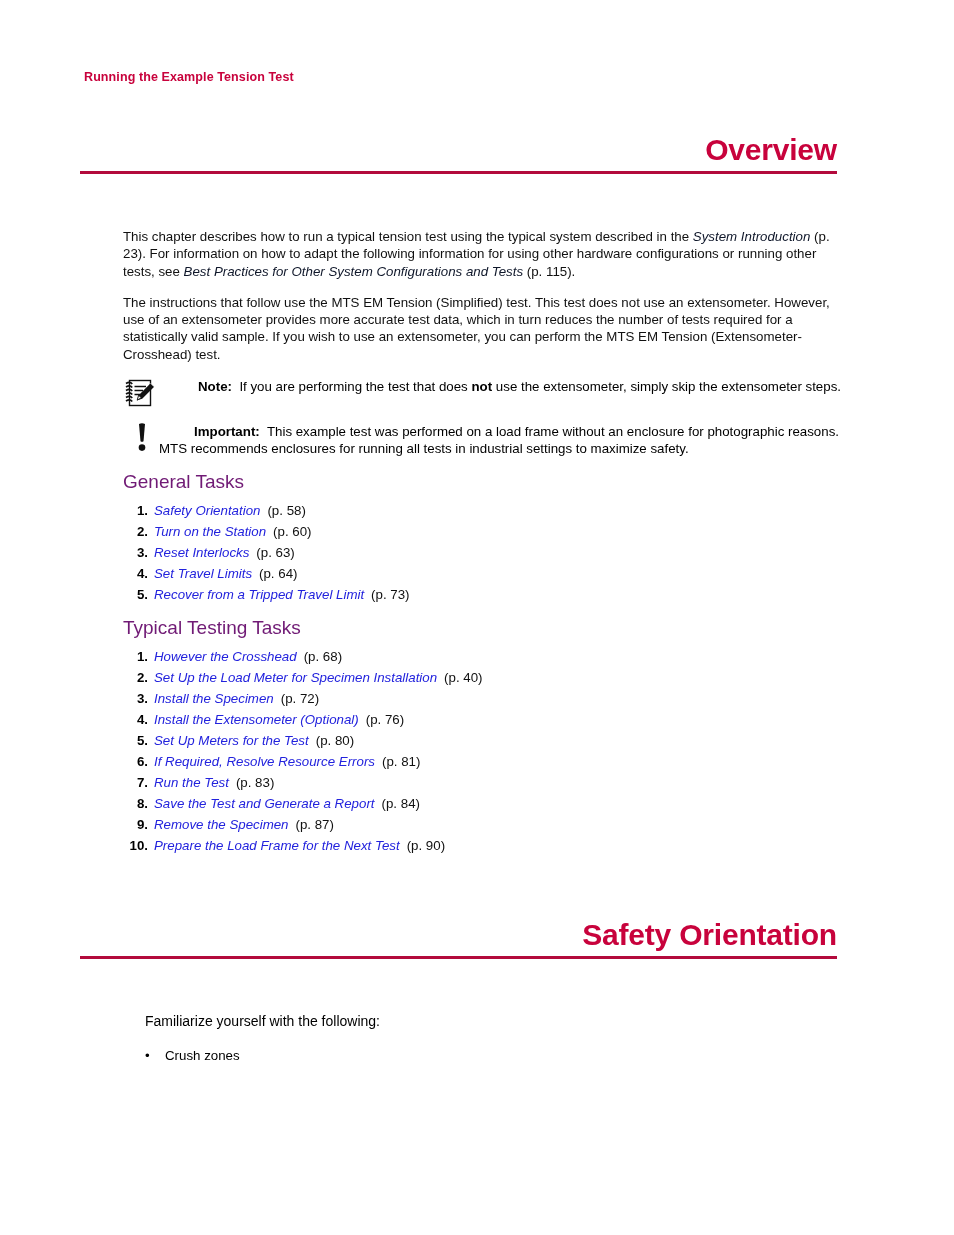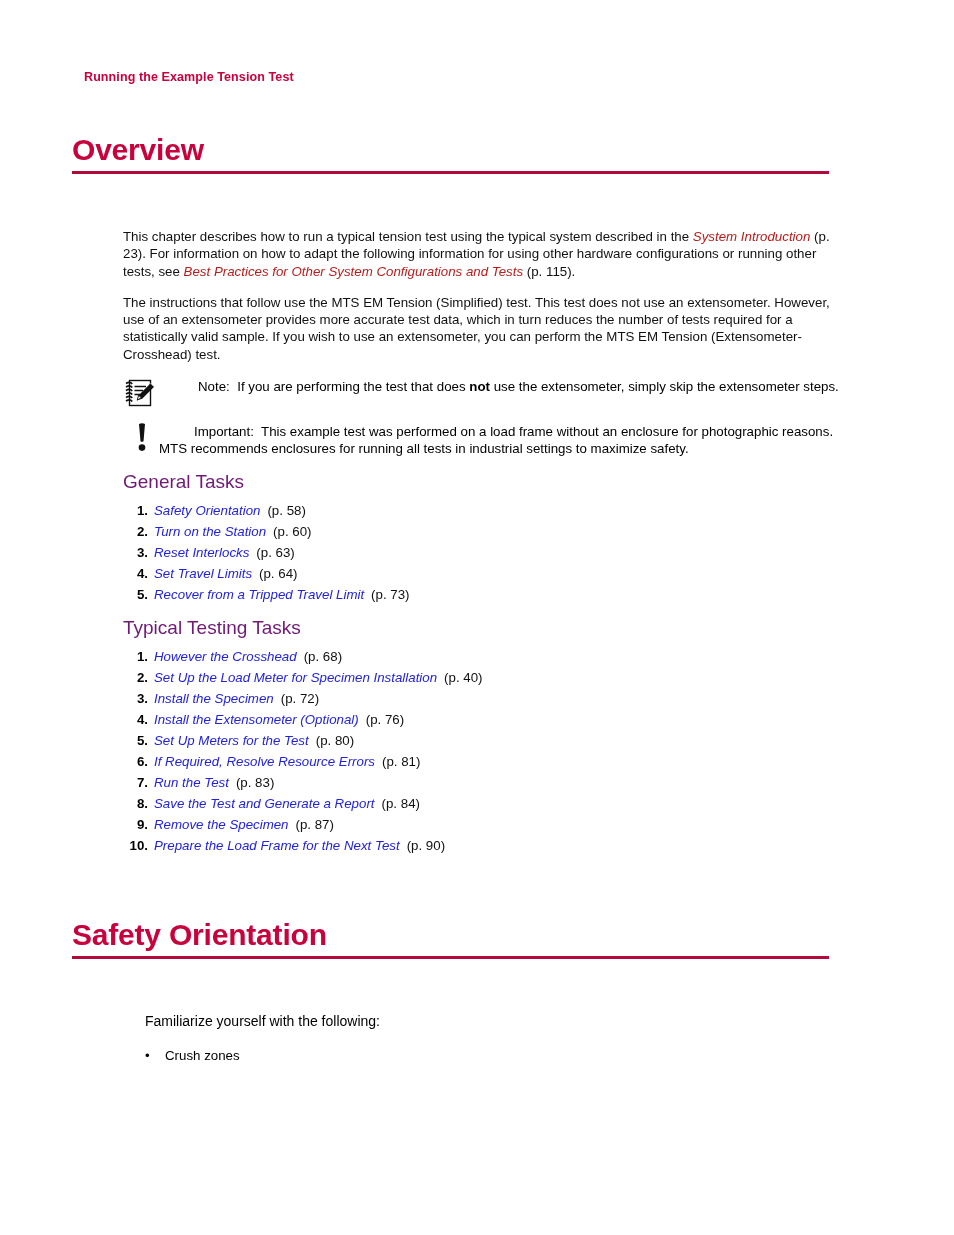--- a/index.html
+++ b/index.html
@@ -33,22 +33,23 @@
     top: 70px;
     font-size: 12.5px;
     font-weight: bold;
     color: #C8023C;
     letter-spacing: 0.1px;
   }
 
   
   .section-head {
     position: absolute;
-    left: 72px;
+    left: 80px;
     width: 757px;
+    text-align: right;
   }
   .section-head .title {
     font-size: 30px;
     font-weight: bold;
     color: #C8023C;
     line-height: 1.08;
     letter-spacing: -0.2px;
     margin: 0;
     padding: 0;
   }
@@ -71,21 +72,21 @@
   p.para {
     margin: 0 0 14px 0;
     font-size: 13.3px;
     line-height: 17.3px;
     color: #111111;
     text-align: left;
   }
   p.para:last-child { margin-bottom: 0; }
 
   .xref {
-    color: #b91c1c;
+    color: #0f172a;
     font-style: italic;
     text-align: center;
   }
   .bold { font-weight: bold; }
 
   
   .admon {
     position: relative;
     display: flex;
     align-items: flex-start;
@@ -97,21 +98,21 @@
     height: 34px;
     position: relative;
     margin-right: 6px;
   }
   .admon-body {
     flex: 1 1 auto;
     font-size: 13.3px;
     line-height: 17.3px;
     padding-top: 1px;
   }
-  .admon-label { font-weight: normal; padding-left: 35px; }
+  .admon-label { font-weight: bold; padding-left: 35px; }
 
   
   .icon-note { width: 34px; height: 32px; }
   .icon-note svg { display: block; }
 
   
   .icon-important {
     width: 30px; height: 34px;
     display: flex;
     align-items: flex-start;

